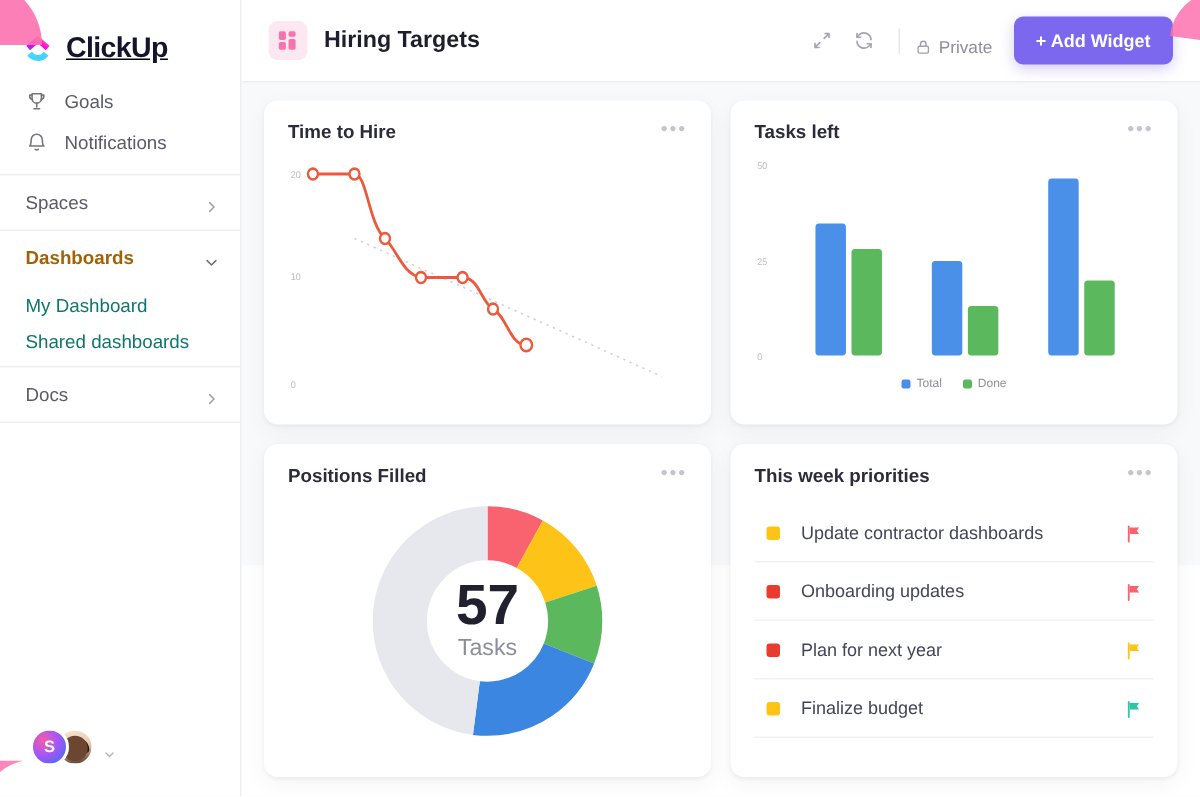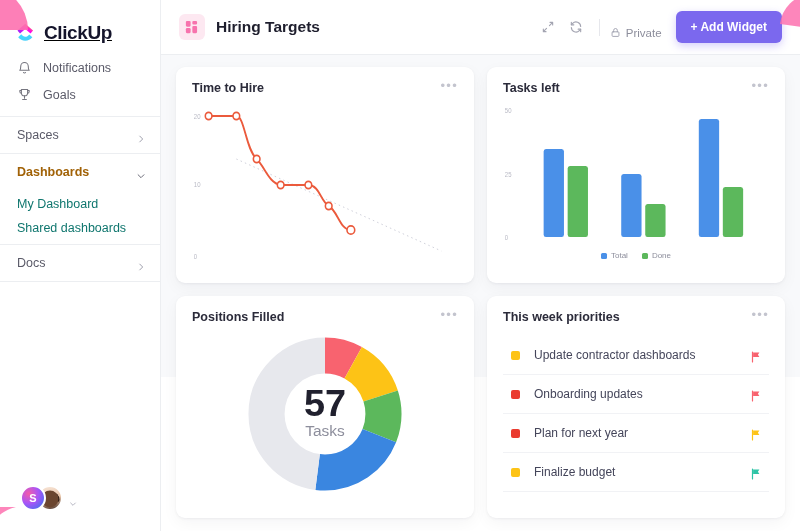--- a/index.html
+++ b/index.html
@@ -233,36 +233,36 @@
           <path d="M10.6 7.9 L4.6 13.1 L1.7 9.7 L10.6 2 L19.5 9.7 L16.6 13.1 Z" fill="url(#cuA)"></path>
         </svg>
       </span>
       <span class="logo-text">ClickUp</span>
     </div>
 
     <div class="nav-group">
       <div class="nav-item">
         <span class="nav-icon">
           <svg viewBox="0 0 24 24" width="15" height="15" fill="none" stroke="#75757f" stroke-width="1.7" stroke-linecap="round" stroke-linejoin="round">
-            <path d="M6 10a6 6 0 0 1 12 0c0 5 1.6 6.5 1.6 6.5H4.4S6 15 6 10Z"></path>
-            <path d="M10.4 20a2 2 0 0 0 3.2 0"></path>
+            <path d="M7 4h10v5a5 5 0 0 1-10 0Z"></path>
+            <path d="M7 5.5H4.5V7a3 3 0 0 0 2.8 3"></path>
+            <path d="M17 5.5h2.5V7a3 3 0 0 1-2.8 3"></path>
+            <path d="M12 14v4M9 20h6"></path>
           </svg>
         </span>
-        <span>Notifications</span>
+        <span>Goals</span>
       </div>
       <div class="nav-item">
         <span class="nav-icon">
           <svg viewBox="0 0 24 24" width="15" height="15" fill="none" stroke="#75757f" stroke-width="1.7" stroke-linecap="round" stroke-linejoin="round">
-            <path d="M7 4h10v5a5 5 0 0 1-10 0Z"></path>
-            <path d="M7 5.5H4.5V7a3 3 0 0 0 2.8 3"></path>
-            <path d="M17 5.5h2.5V7a3 3 0 0 1-2.8 3"></path>
-            <path d="M12 14v4M9 20h6"></path>
+            <path d="M6 10a6 6 0 0 1 12 0c0 5 1.6 6.5 1.6 6.5H4.4S6 15 6 10Z"></path>
+            <path d="M10.4 20a2 2 0 0 0 3.2 0"></path>
           </svg>
         </span>
-        <span>Goals</span>
+        <span>Notifications</span>
       </div>
     </div>
 
     <div class="divider"></div>
 
     <div class="sec-row">
       <span class="sec-label">Spaces</span>
       <span class="chev">
         <svg viewBox="0 0 24 24" width="10" height="10" fill="none" stroke="#a0a1ae" stroke-width="2.4" stroke-linecap="round" stroke-linejoin="round">
             <path d="M9 5l7 7-7 7"></path>

